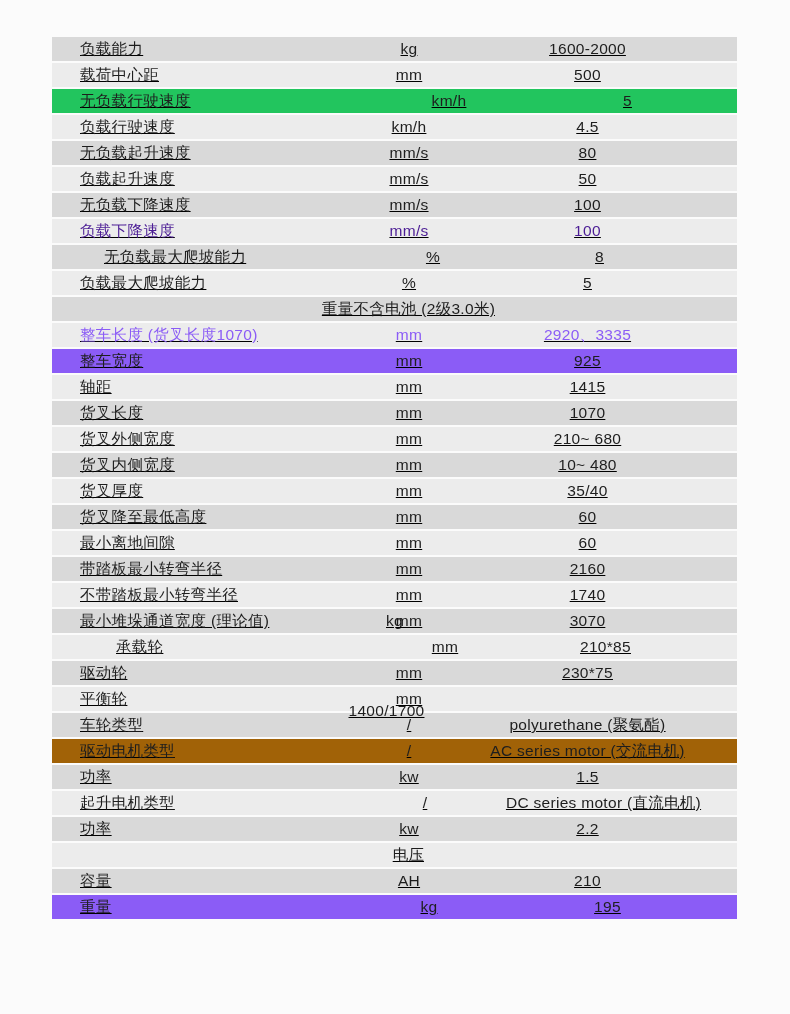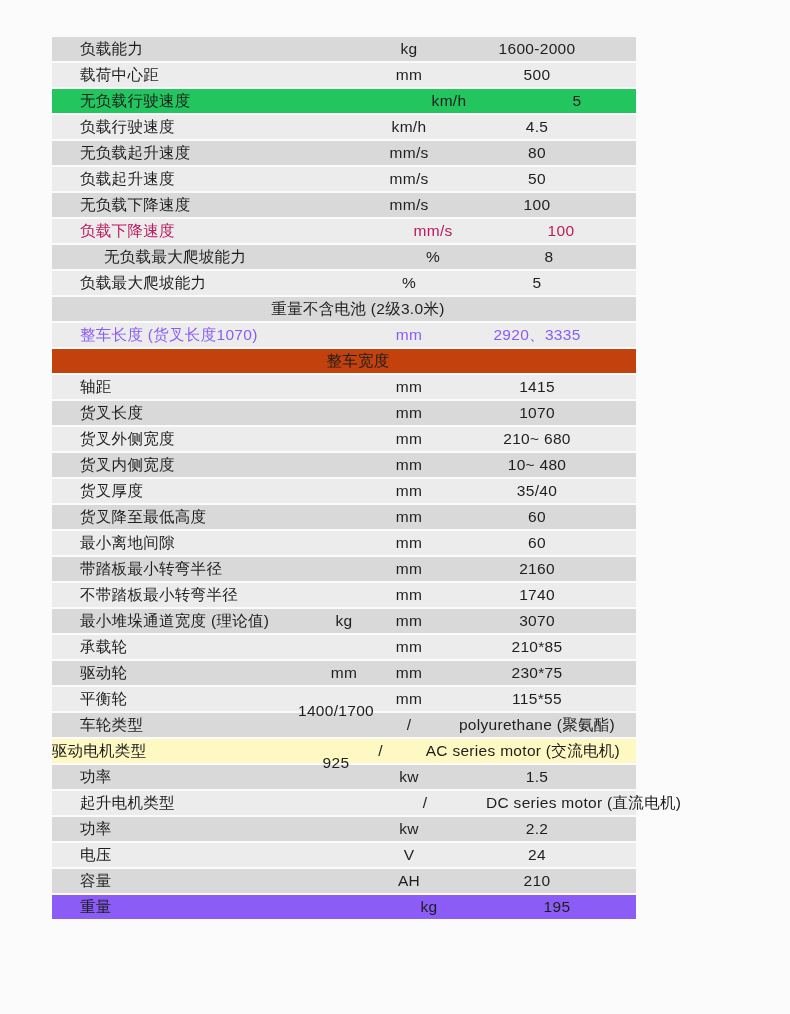--- a/index.html
+++ b/index.html
@@ -11,21 +11,22 @@
     height: 1014px;
     background: #fbfbfb;
     font-family: "Liberation Sans", "DejaVu Sans", sans-serif;
     position: relative;
     overflow: hidden;
   }
   .spec-table {
     position: absolute;
     left: 52px;
     top: 37px;
-    width: 584px;
+    width: 685px;
+    text-decoration: underline;
   }
   .spec-row {
     display: flex;
     align-items: center;
     height: 24px;
     margin-bottom: 2px;
     font-size: 15.5px;
     line-height: 24px;
     letter-spacing: 0.3px;
   }
@@ -82,21 +83,21 @@
     <div class="spec-row" style="background: rgb(236, 236, 236); color: rgb(30, 30, 30);">
       <div class="cell-name">负载起升速度</div>
       <div class="cell-unit">mm/s</div>
       <div class="cell-value">50</div>
     </div>
     <div class="spec-row" style="background: rgb(217, 217, 217); color: rgb(30, 30, 30);">
       <div class="cell-name">无负载下降速度</div>
       <div class="cell-unit">mm/s</div>
       <div class="cell-value">100</div>
     </div>
-    <div class="spec-row" style="background: rgb(236, 236, 236); color: #be185d; gap: 24px;">
+    <div class="spec-row" style="background: rgb(236, 236, 236); color: #4c1d95;">
       <div class="cell-name">负载下降速度</div>
       <div class="cell-unit">mm/s</div>
       <div class="cell-value">100</div>
     </div>
     <div class="spec-row" style="background: rgb(217, 217, 217); color: rgb(30, 30, 30); padding-left: 24px;">
       <div class="cell-name">无负载最大爬坡能力</div>
       <div class="cell-unit">%</div>
       <div class="cell-value">8</div>
     </div>
     <div class="spec-row" style="background: rgb(236, 236, 236); color: rgb(30, 30, 30);">
@@ -107,21 +108,21 @@
     <div class="spec-row" style="background: rgb(217, 217, 217); color: rgb(30, 30, 30); flex-direction: column;">
       <div class="cell-name">重量不含电池 (2级3.0米)</div>
       <div class="cell-unit">kg</div>
       <div class="cell-value">1400/1700</div>
     </div>
     <div class="spec-row" style="background: rgb(236, 236, 236); color: #8b5cf6;">
       <div class="cell-name">整车长度 (货叉长度1070)</div>
       <div class="cell-unit">mm</div>
       <div class="cell-value">2920、3335</div>
     </div>
-    <div class="spec-row" style="background: #c2410c; color: rgb(30, 30, 30); flex-direction: column;">
+    <div class="spec-row" style="background: #8b5cf6; color: rgb(30, 30, 30);">
       <div class="cell-name">整车宽度</div>
       <div class="cell-unit">mm</div>
       <div class="cell-value">925</div>
     </div>
     <div class="spec-row" style="background: rgb(236, 236, 236); color: rgb(30, 30, 30);">
       <div class="cell-name">轴距</div>
       <div class="cell-unit">mm</div>
       <div class="cell-value">1415</div>
     </div>
     <div class="spec-row" style="background: rgb(217, 217, 217); color: rgb(30, 30, 30);">
@@ -162,61 +163,60 @@
     <div class="spec-row" style="background: rgb(236, 236, 236); color: rgb(30, 30, 30);">
       <div class="cell-name">不带踏板最小转弯半径</div>
       <div class="cell-unit">mm</div>
       <div class="cell-value">1740</div>
     </div>
     <div class="spec-row" style="background: rgb(217, 217, 217); color: rgb(30, 30, 30);">
       <div class="cell-name">最小堆垛通道宽度 (理论值)</div>
       <div class="cell-unit">mm</div>
       <div class="cell-value">3070</div>
     </div>
-    <div class="spec-row" style="background: rgb(236, 236, 236); color: rgb(30, 30, 30);">
+    <div class="spec-row" style="background: rgb(236, 236, 236); color: rgb(30, 30, 30); padding-left: 36px;">
       <div class="cell-name">承载轮</div>
       <div class="cell-unit">mm</div>
       <div class="cell-value">210*85</div>
     </div>
     <div class="spec-row" style="background: rgb(217, 217, 217); color: rgb(30, 30, 30);">
       <div class="cell-name">驱动轮</div>
       <div class="cell-unit">mm</div>
       <div class="cell-value">230*75</div>
     </div>
     <div class="spec-row" style="background: rgb(236, 236, 236); color: rgb(30, 30, 30);">
       <div class="cell-name">平衡轮</div>
       <div class="cell-unit">mm</div>
-      <div class="cell-value">115*55</div>
     </div>
     <div class="spec-row" style="background: rgb(217, 217, 217); color: rgb(30, 30, 30);">
       <div class="cell-name">车轮类型</div>
       <div class="cell-unit">/</div>
       <div class="cell-value">polyurethane (聚氨酯)</div>
     </div>
-    <div class="spec-row" style="background: #fef9c3; color: rgb(30, 30, 30); justify-content: flex-end;">
+    <div class="spec-row" style="background: #a16207; color: rgb(30, 30, 30); justify-content: flex-end;">
       <div class="cell-name">驱动电机类型</div>
       <div class="cell-unit">/</div>
       <div class="cell-value">AC series motor (交流电机)</div>
     </div>
     <div class="spec-row" style="background: rgb(217, 217, 217); color: rgb(30, 30, 30);">
       <div class="cell-name">功率</div>
       <div class="cell-unit">kw</div>
       <div class="cell-value">1.5</div>
     </div>
     <div class="spec-row" style="background: rgb(236, 236, 236); color: rgb(30, 30, 30); gap: 16px;">
       <div class="cell-name">起升电机类型</div>
       <div class="cell-unit">/</div>
       <div class="cell-value">DC series motor (直流电机)</div>
     </div>
     <div class="spec-row" style="background: rgb(217, 217, 217); color: rgb(30, 30, 30);">
       <div class="cell-name">功率</div>
       <div class="cell-unit">kw</div>
       <div class="cell-value">2.2</div>
     </div>
-    <div class="spec-row" style="background: rgb(236, 236, 236); color: rgb(30, 30, 30);">
+    <div class="spec-row" style="background: rgb(236, 236, 236); color: rgb(30, 30, 30); flex-direction: column;">
       <div class="cell-name">电压</div>
       <div class="cell-unit">V</div>
       <div class="cell-value">24</div>
     </div>
     <div class="spec-row" style="background: rgb(217, 217, 217); color: rgb(30, 30, 30);">
       <div class="cell-name">容量</div>
       <div class="cell-unit">AH</div>
       <div class="cell-value">210</div>
     </div>
     <div class="spec-row" style="background: #8b5cf6; color: rgb(30, 30, 30); gap: 20px;">

